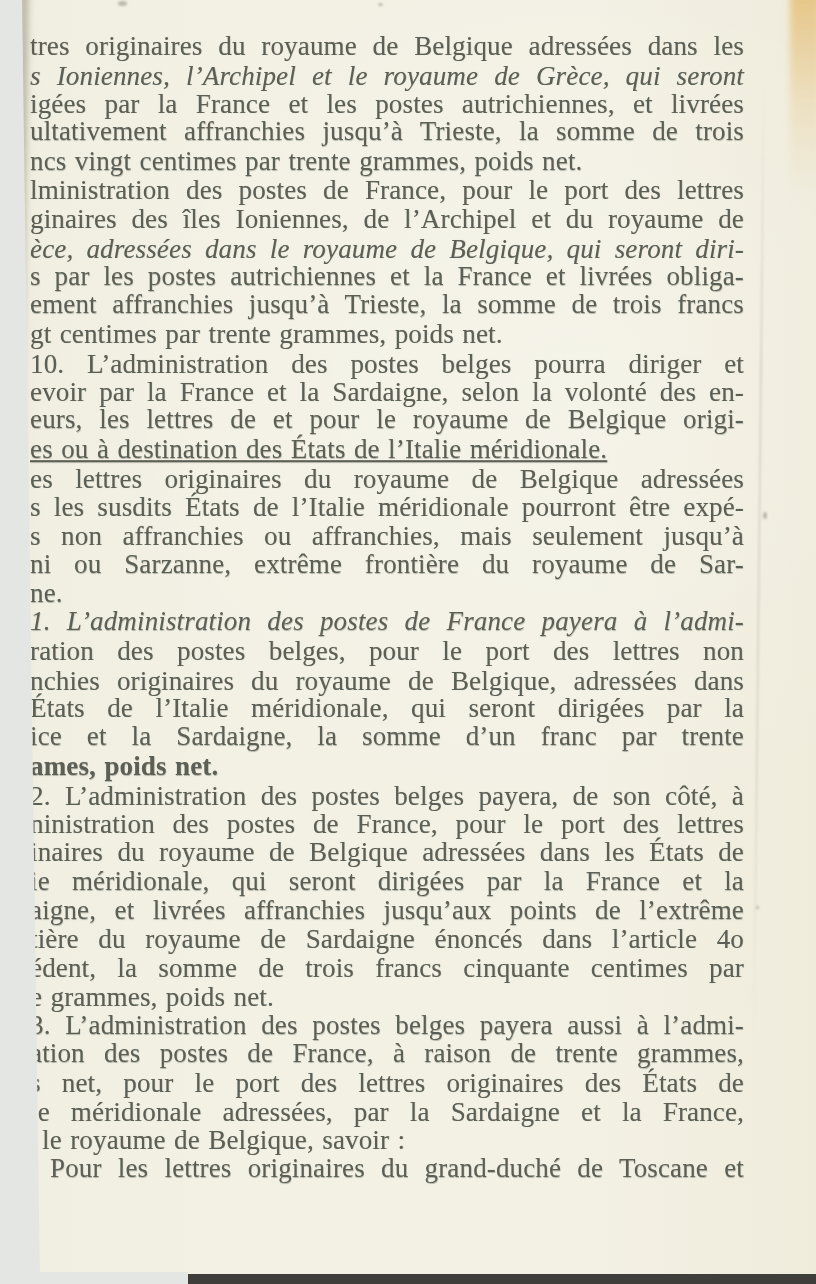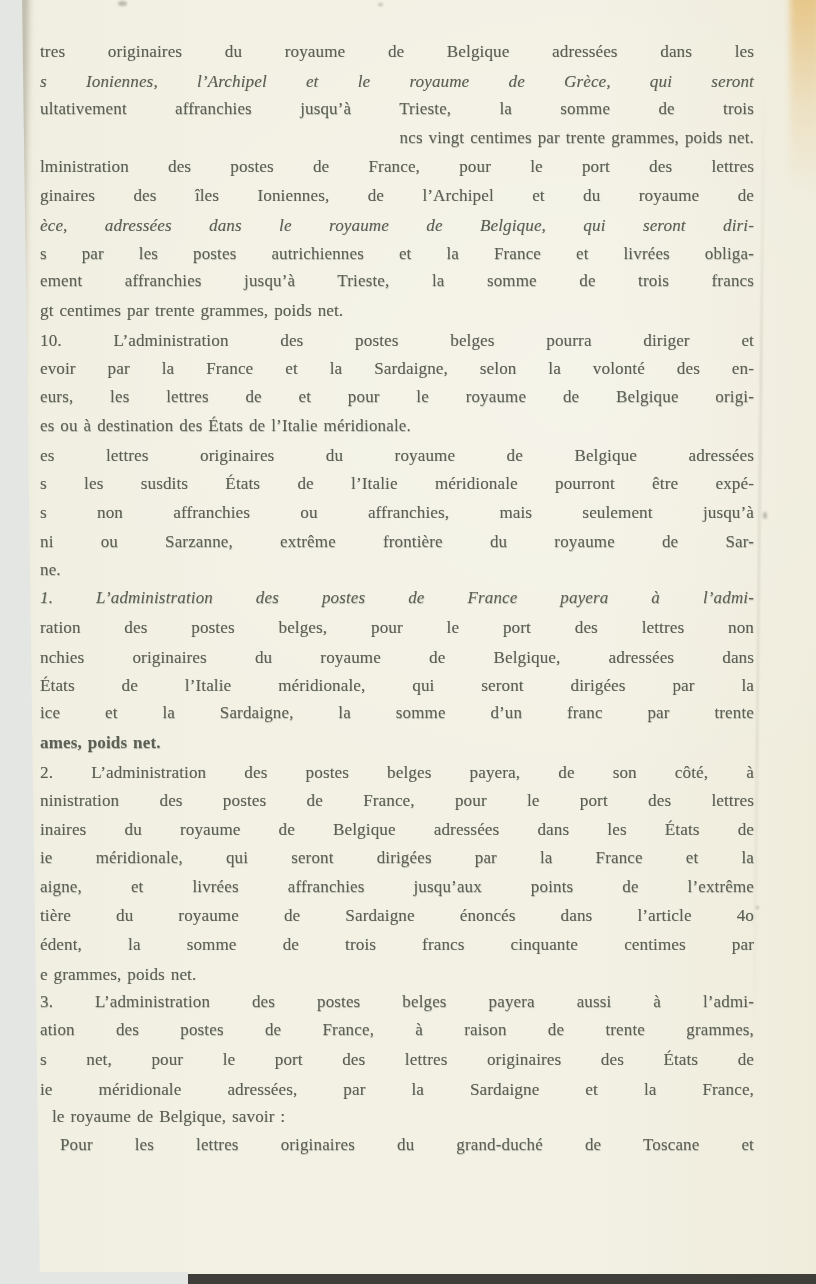--- a/index.html
+++ b/index.html
@@ -29,27 +29,26 @@
     background:linear-gradient(180deg,rgba(224,166,64,0.55),rgba(224,166,64,0.18) 55%,rgba(224,166,64,0));
     filter:blur(3px);
   }
   
   .crease{
     position:absolute;left:758px;top:80px;width:2px;height:960px;
     background:linear-gradient(180deg,rgba(150,145,125,0) 0,rgba(150,145,125,0.28) 30%,rgba(150,145,125,0.22) 70%,rgba(150,145,125,0));
     transform:rotate(0.6deg);filter:blur(1px);
   }
   .textblock{
-    position:absolute;left:40px;top:32px;width:714px;
-    font-size:17px;line-height:28.8px;
+    position:absolute;left:30px;top:32px;width:714px;
+    font-size:27px;line-height:28.8px;
     color:var(--ink,#5b5f55);
     letter-spacing:0.15px;word-spacing:1.5px;
     text-shadow:0.4px 0.4px 0.7px rgba(91,95,85,0.40);
     filter:blur(0.22px);
-    margin-top:6px;
   }
   .line{min-height:28.8px;white-space:normal;}
   .jl{text-align:justify;text-align-last:justify;}
   .ll{text-align:left;}
   .speck{position:absolute;background:rgba(105,105,95,0.40);border-radius:50%;filter:blur(1px);}
   .s1{left:118px;top:1px;width:9px;height:5px;}
   .s2{left:378px;top:3px;width:5px;height:3px;}
   .s3{left:763px;top:512px;width:4px;height:7px;}
   .s4{left:756px;top:906px;width:3px;height:3px;}
   
@@ -60,32 +59,33 @@
 <body>
 
 <div class="stage">
   <div class="paper">
     <div class="edge-shade"></div>
     <div class="corner-tint"></div>
     <div class="crease"></div>
     <div class="textblock" id="textblock">
         <div class="line jl" style="transform: translateY(0px);">tres originaires du royaume de Belgique adressées dans les</div>
         <div class="line jl" style="transform: translateY(0.59px); font-style: italic;">s Ioniennes, l’Archipel et le royaume de Grèce, qui seront</div>
+        <div class="line jl" style="transform: translateY(-0.15px);">igées par la France et les postes autrichiennes, et livrées</div>
         <div class="line jl" style="transform: translateY(-0.56px);">ultativement affranchies jusqu’à Trieste, la somme de trois</div>
-        <div class="line ll" style="transform: translateY(0.3px); text-align: right;">ncs vingt centimes par trente grammes, poids net.</div>
+        <div class="line ll" style="transform: translateY(0.3px);">ncs vingt centimes par trente grammes, poids net.</div>
         <div class="line jl" style="transform: translateY(-0.42px);">lministration des postes de France, pour le port des lettres</div>
         <div class="line jl" style="transform: translateY(-0.37px);">ginaires des îles Ioniennes, de l’Archipel et du royaume de</div>
         <div class="line jl" style="transform: translateY(0.52px); font-style: italic;">èce, adressées dans le royaume de Belgique, qui seront diri-</div>
         <div class="line jl" style="transform: translateY(0.24px);">s par les postes autrichiennes et la France et livrées obliga-</div>
         <div class="line jl" style="transform: translateY(-0.58px);">ement affranchies jusqu’à Trieste, la somme de trois francs</div>
         <div class="line ll" style="transform: translateY(-0.09px);">gt centimes par trente grammes, poids net.</div>
         <div class="line jl" style="transform: translateY(0.6px);">10. L’administration des postes belges pourra diriger et</div>
         <div class="line jl" style="transform: translateY(-0.07px);">evoir par la France et la Sardaigne, selon la volonté des en-</div>
         <div class="line jl" style="transform: translateY(-0.58px);">eurs, les lettres de et pour le royaume de Belgique origi-</div>
-        <div class="line ll" style="transform: translateY(0.22px);">es ou à destination des États de l’Italie méridionale.</div>
+        <div class="line ll" style="transform: translateY(0.22px); text-decoration: underline;">es ou à destination des États de l’Italie méridionale.</div>
         <div class="line jl" style="transform: translateY(0.53px);">es lettres originaires du royaume de Belgique adressées</div>
         <div class="line jl" style="transform: translateY(-0.35px);">s les susdits États de l’Italie méridionale pourront être expé-</div>
         <div class="line jl" style="transform: translateY(-0.44px);">s non affranchies ou affranchies, mais seulement jusqu’à</div>
         <div class="line jl" style="transform: translateY(0.46px);">ni ou Sarzanne, extrême frontière du royaume de Sar-</div>
         <div class="line ll" style="transform: translateY(0.32px);">ne.</div>
         <div class="line jl" style="transform: translateY(-0.55px); font-style: italic;">1. L’administration des postes de France payera à l’admi-</div>
         <div class="line jl" style="transform: translateY(-0.18px);">ration des postes belges, pour le port des lettres non</div>
         <div class="line jl" style="transform: translateY(0.59px);">nchies originaires du royaume de Belgique, adressées dans</div>
         <div class="line jl" style="transform: translateY(0.02px);">États de l’Italie méridionale, qui seront dirigées par la</div>
         <div class="line jl" style="transform: translateY(-0.6px);">ice et la Sardaigne, la somme d’un franc par trente</div>

